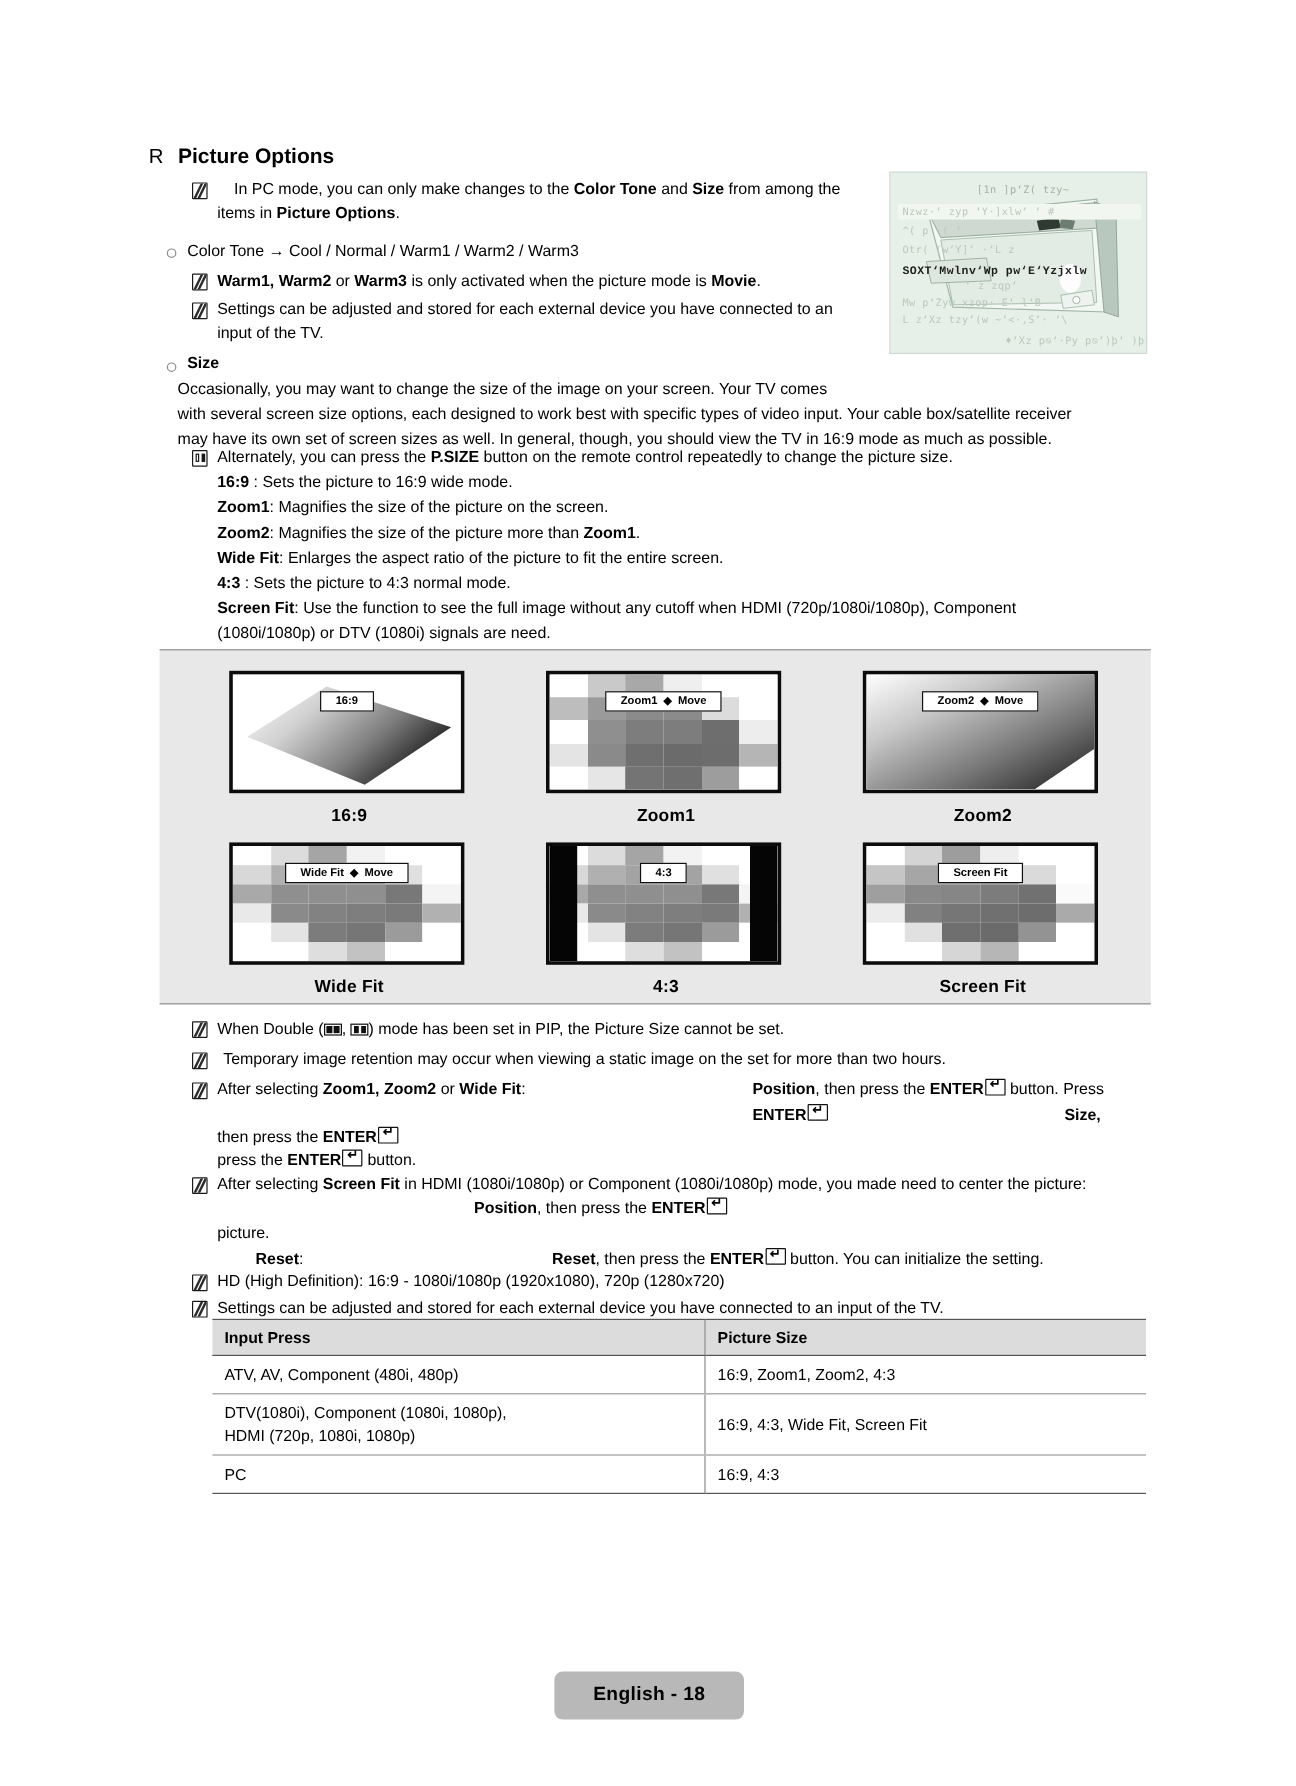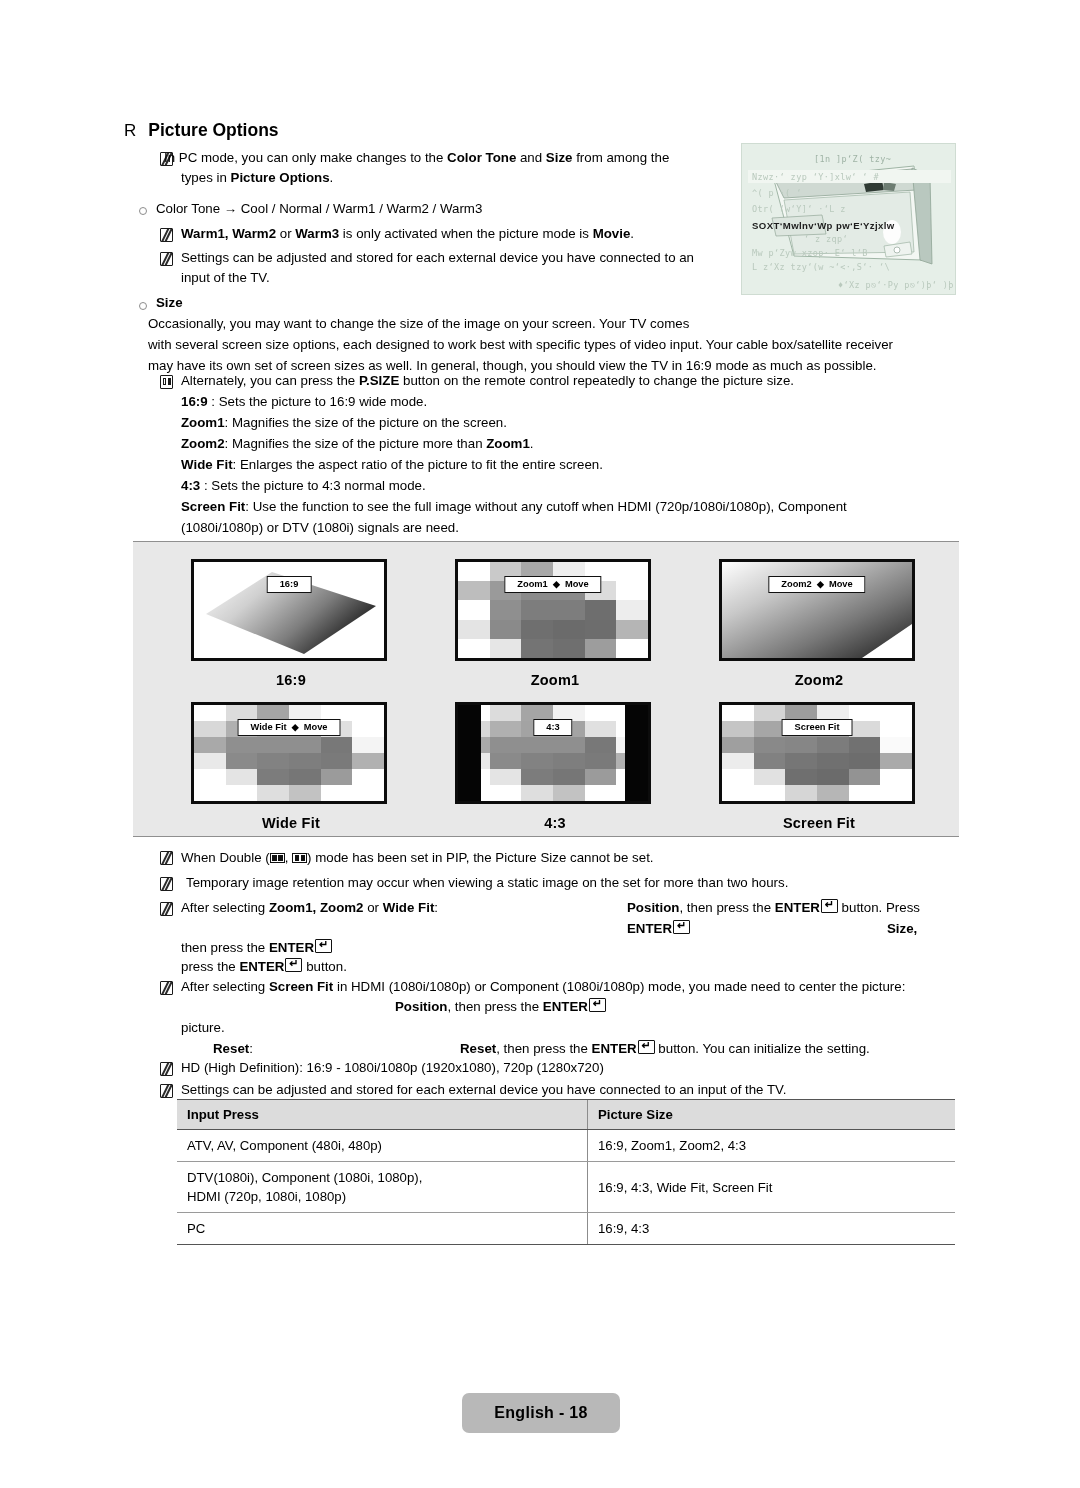--- a/index.html
+++ b/index.html
@@ -189,21 +189,21 @@
     overflow: hidden;
   }
   .osd-illus .ghost {
     position: absolute;
     font-family: "DejaVu Sans Mono", monospace;
     font-size: 8.5px;
     white-space: nowrap;
     color: #b9c9bd;
     letter-spacing: 0.4px;
   }
-  .osd-illus .ghost.dark { color: #1d1d1d; font-family:Liberation Sans, sans-serif; font-size: 9.6px; font-weight:600;}
+  .osd-illus .ghost.dark { color: #1d1d1d; font-family:Liberation Mono, monospace; font-size: 9.6px; font-weight:600;}
   .osd-illus .ghost.title { color: #9fb3a5; }
   .osd-illus .hlbar {
     position: absolute;
     left: 6px;
     top: 26px;
     width: 203px;
     height: 13px;
     background: #f1f6f1;
   }
   .osd-illus .panel-shape {
@@ -331,25 +331,25 @@
 <body>
 
 <div class="page">
 
   <div class="section-heading">
     <span class="r-mark">R</span>
     <span class="section-title">Picture Options</span>
   </div>
 
   <span class="note-icon" style="left:160px; top:152px;"></span>
-  <div class="txt" style="left:164px; top:148px;">
+  <div class="txt" style="left:195px; top:148px;">
     <span>In PC mode, you can only make changes to the </span><b>Color Tone</b><span> and </span><b>Size</b><span> from among the</span>
   </div>
   <div class="txt" style="left:181px; top:168px;">
-    <span>types in </span><b>Picture Options</b><span>.</span>
+    <span>items in </span><b>Picture Options</b><span>.</span>
   </div>
 
   <span class="circ-bullet" style="left:139px; top:207px;"></span>
   <div class="txt" style="left:156px; top:199px;">Color Tone → Cool / Normal / Warm1 / Warm2 / Warm3</div>
 
   <span class="note-icon" style="left:160px; top:228px;"></span>
   <div class="txt" style="left:181px; top:224px;">
     <b>Warm1, Warm2</b><span> or </span><b>Warm3</b><span> is only activated when the picture mode is </span><b>Movie</b><span>.</span>
   </div>
 

